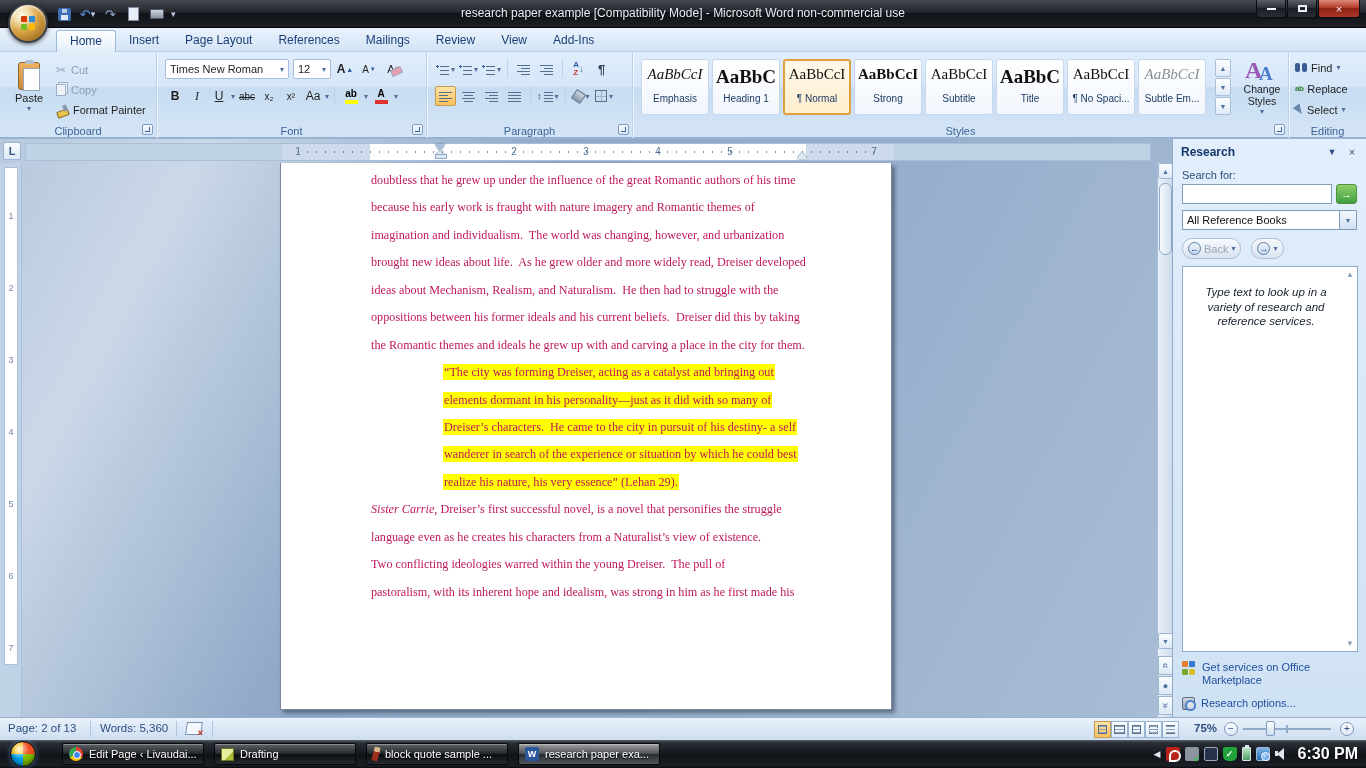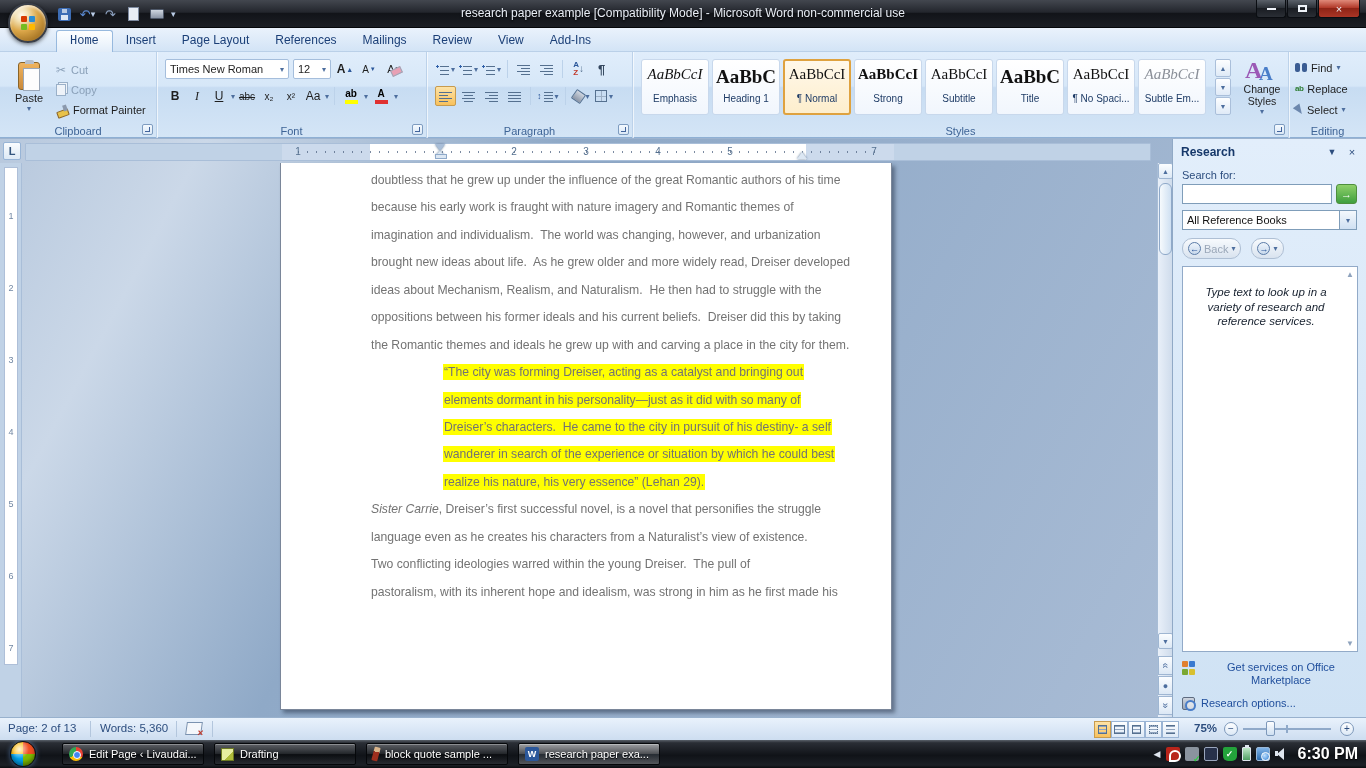--- a/index.html
+++ b/index.html
@@ -33,21 +33,21 @@
   .floppy::before { content:""; position:absolute; left:4px; top:1px; width:5px; height:4px; background:#b8c9e2; }
   .qpage { width:11px; height:14px; background:#e8edf5; border:1px solid #7d8aa0; }
   .qprint { width:14px; height:10px; background:linear-gradient(#cfd6e0,#8b95a6); border:1px solid #4e5869; border-radius:1px; }
   .qdd { color:#b9cbe6; font-size:9px; }
 
   
   .tabrow { position:absolute; left:0; top:28px; width:1366px; height:24px;
     background:linear-gradient(#eaf2fc,#d3e4f6); border-bottom:1px solid #bad0e8; }
   .tabs { position:absolute; left:56px; top:2px; display:flex; height:22px; }
   .tab { padding:3px 13px 0 13px; font-size:12px; color:#1b3f77; height:22px; }
-  .tab:first-child { background:linear-gradient(#fdfeff,#eef5fc 60%,#e2edf9); border:1px solid #97b9de; border-bottom:none; border-radius:3px 3px 0 0;font-family:Liberation Mono, monospace; }
+  .tab:first-child { background:linear-gradient(#fdfeff,#eef5fc 60%,#e2edf9); border:1px solid #97b9de; border-bottom:none; border-radius:3px 3px 0 0; }
 
   
   .ribbon { position:absolute; left:0; top:52px; width:1366px; height:86px;
     background:linear-gradient(#e0edfb 0%, #d6e7f8 40%, #c7dcf2 42%, #d4e5f6 100%);
     border-bottom:1px solid #8fb0d4; display:flex; }
   .grp { position:relative; height:86px; border-right:1px solid #bcd2ea; box-shadow:1px 0 0 rgba(255,255,255,.65); }
   .grp-label { position:absolute; bottom:1px; left:0; right:0; text-align:center; font-size:11px; color:#3e6496; }
   .dlauncher { position:absolute; right:3px; bottom:3px; width:11px; height:11px; border:1px solid #7e9cc0; border-radius:2px; background:linear-gradient(#f4f9fe,#dbe8f6); }
   .dlauncher::after { content:""; position:absolute; right:2px; bottom:2px; width:4px; height:4px; border-right:1px solid #41639b; border-bottom:1px solid #41639b; }
 
@@ -159,21 +159,21 @@
   .ri-mark { position:absolute; left:771px; bottom:1px; width:0; height:0; border-left:5px solid transparent; border-right:5px solid transparent; border-bottom:7px solid #dce7f3; filter:drop-shadow(0 0 1px #55708f); }
   .vruler { position:absolute; left:0; top:24px; width:22px; height:554px; background:#c0d2e6; border-right:1px solid #a9bed8; }
   .vband { position:absolute; left:4px; top:4px; width:14px; height:498px; background:#fff; border:1px solid #aebfd8; }
   .vnum { position:absolute; left:0; width:22px; text-align:center; font-size:9px; color:#7187a3; }
   .vnum:nth-child(1){top:48px;} .vnum:nth-child(2){top:120px;} .vnum:nth-child(3){top:192px;}
   .vnum:nth-child(4){top:264px;} .vnum:nth-child(5){top:336px;} .vnum:nth-child(6){top:408px;} .vnum:nth-child(7){top:480px;}
 
   .page { position:absolute; left:280px; top:24px; width:612px; height:547px; background:#fff;
     border-left:1px solid #7a8699; border-right:1px solid #7a8699; border-bottom:1px solid #7a8699;
     box-shadow:3px 3px 4px rgba(20,30,50,.45); }
-  .doctext { position:absolute; left:90px; top:10px; width:436px; font-family:Liberation Sans, sans-serif; font-size:12.2px; color:#737373; }
+  .doctext { position:absolute; left:90px; top:10px; width:436px; font-family:Liberation Serif, serif; font-size:12.2px; color:#be185d; }
   .line { height:27.45px; white-space:pre; }
   .qline { margin-left:72px; }
   .hl { background:#ffff00; padding:1px 1px; }
   .it { font-style:italic; }
 
   
   .vscroll { position:absolute; left:1157px; top:24px; width:15px; height:554px; background:linear-gradient(to right,#e9f0f9,#cfdcec); border-left:1px solid #a8bdd6; }
   .sarr { position:absolute; left:0; width:15px; height:16px; background:linear-gradient(#fbfdff,#dce8f5); border:1px solid #9fb6d2; border-radius:2px; font-size:7px; color:#4d6e9e; display:flex; align-items:center; justify-content:center; }
   .thumb { position:absolute; left:1px; top:20px; width:13px; height:72px; background:linear-gradient(to right,#f6fafd,#cfe0f2); border:1px solid #8fa9c9; border-radius:6px; }
   .browse { position:absolute; left:0; width:15px; height:19px; background:linear-gradient(#fbfdff,#dce8f5); border:1px solid #9fb6d2; font-size:9px; color:#4d6e9e; display:flex; align-items:center; justify-content:center; }
@@ -191,21 +191,21 @@
     background:linear-gradient(#8fd06a,#3f9f3f); color:#fff; font-size:11px; display:flex; align-items:center; justify-content:center; }
   .rp-select { position:absolute; left:9px; top:71px; width:175px; height:20px; border:1px solid #7f9db9; background:#fff; font-size:11px; color:#111; display:flex; align-items:center; justify-content:space-between; padding-left:4px; }
   .rp-selbtn { width:17px; height:18px; background:linear-gradient(#f4f8fc,#cfe0f2); border-left:1px solid #7f9db9; display:flex; align-items:center; justify-content:center; }
   .rp-nav { position:absolute; left:9px; top:99px; display:flex; gap:10px; }
   .pill { height:21px; border:1px solid #aebfd4; border-radius:10px; background:linear-gradient(#f7fafd,#d9e3ef); display:flex; align-items:center; padding:0 5px; gap:3px; font-size:11px; color:#9aa7b8; }
   .circ { width:13px; height:13px; border-radius:50%; border:1px solid #5b7ca8; background:linear-gradient(#eef4fb,#c8d9ec); color:#2b579a; font-size:9px; display:flex; align-items:center; justify-content:center; }
   .rp-box { position:absolute; left:9px; top:127px; width:176px; height:386px; background:#fff; border:1px solid #92aac8; }
   .rp-box-arr { position:absolute; right:3px; font-size:8px; color:#8fa3bd; }
   .rp-hint { position:absolute; left:14px; top:18px; width:138px; font-style:italic; font-size:11.5px; line-height:14.5px; text-align:center; color:#16202e; }
   .rp-links { position:absolute; left:9px; top:522px; width:178px; }
-  .rp-link { display:flex; gap:6px; margin-bottom:10px; font-size:11px; color:#1f4e9c; line-height:13px;text-align:center; }
+  .rp-link { display:flex; gap:6px; margin-bottom:10px; font-size:11px; color:#1f4e9c; line-height:13px; }
   .mkt-ic { flex:0 0 14px; width:14px; height:14px; display:grid; grid-template-columns:6px 6px; grid-gap:1px; }
   .mkt-ic span { width:6px; height:6px; border-radius:1px; }
   .opt-ic { flex:0 0 13px; width:13px; height:13px; background:linear-gradient(#cfd6e0,#9aa5b5); border:1px solid #5e6b80; border-radius:2px; position:relative; }
   .opt-ic::after { content:""; position:absolute; right:-2px; bottom:-2px; width:7px; height:7px; border:2px solid #4a7ec9; border-radius:50%; background:rgba(255,255,255,.6); }
 
   
   .statusbar { position:absolute; left:0; top:717px; width:1366px; height:23px;
     background:linear-gradient(#e9f2fc,#cdddf0); border-top:1px solid #98b1cd; font-size:11.5px; color:#2c4d7e; }
   .st-item { position:absolute; top:4px; }
   .st-sep { position:absolute; top:3px; width:1px; height:16px; background:#b3c6dd; }

